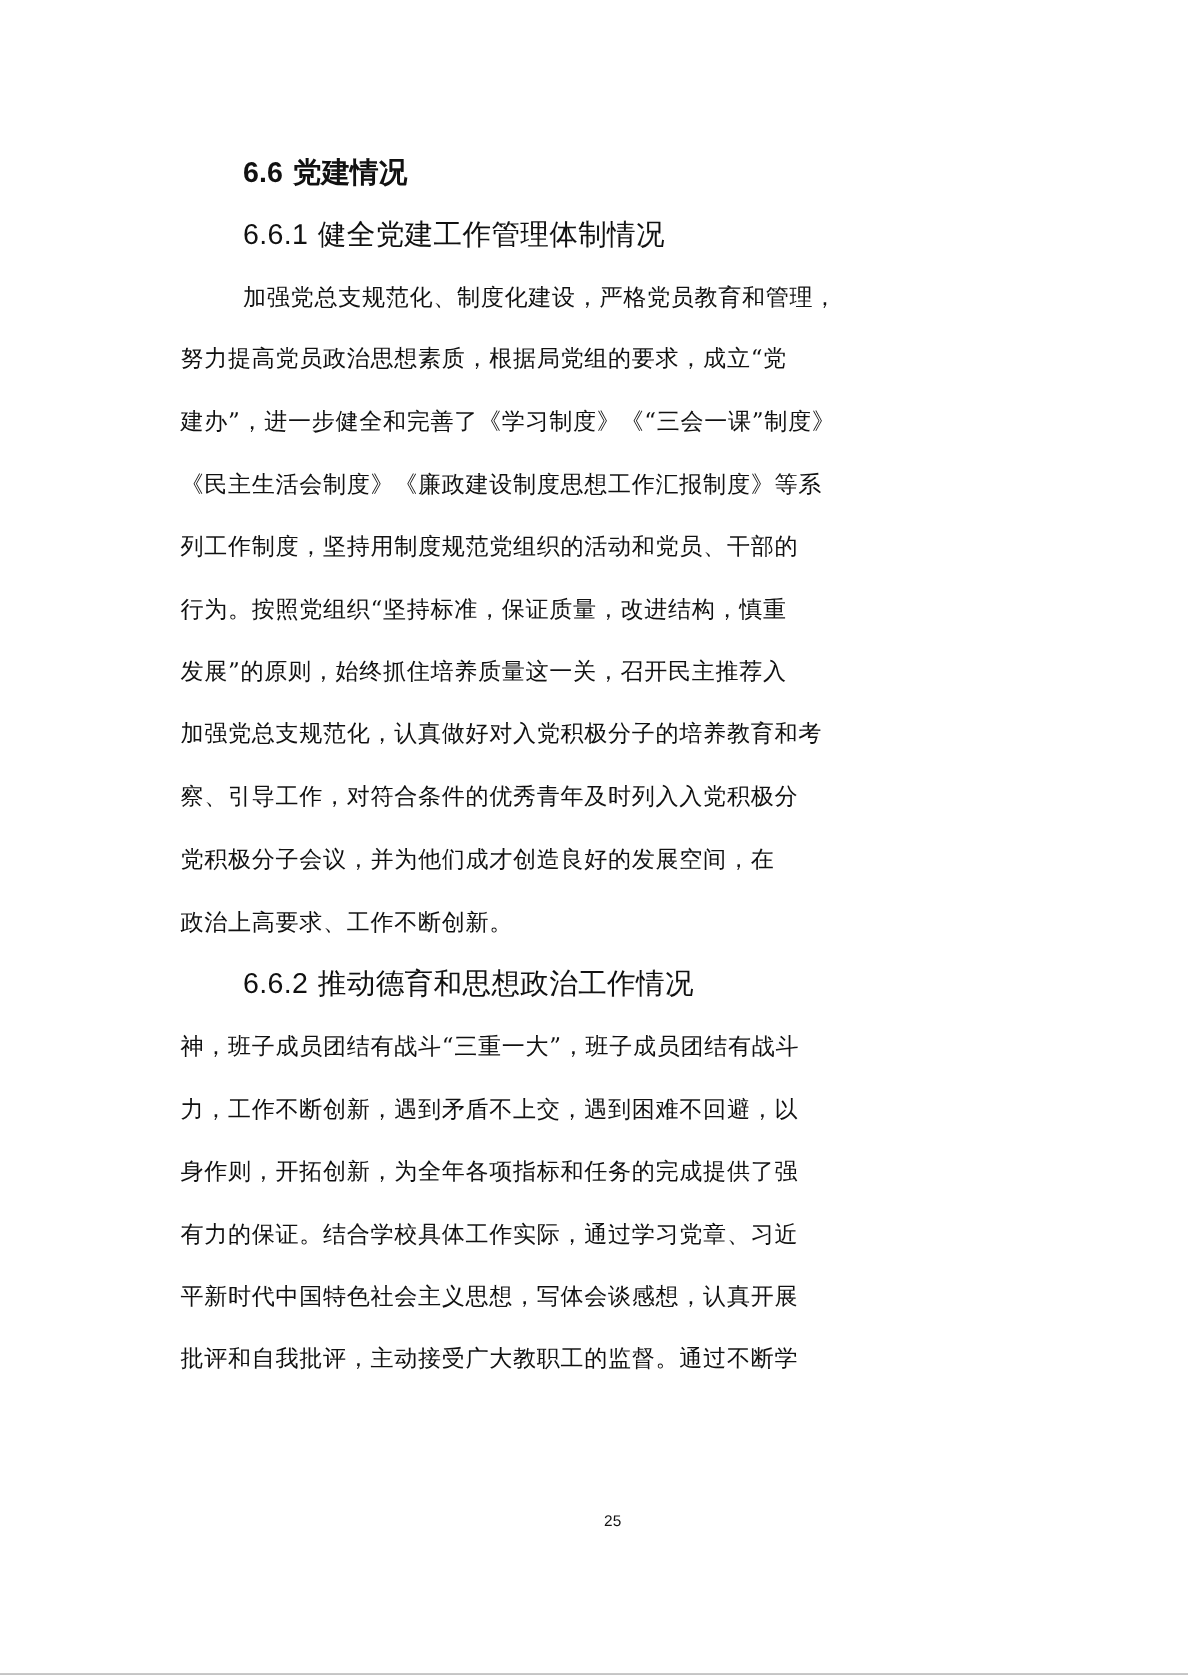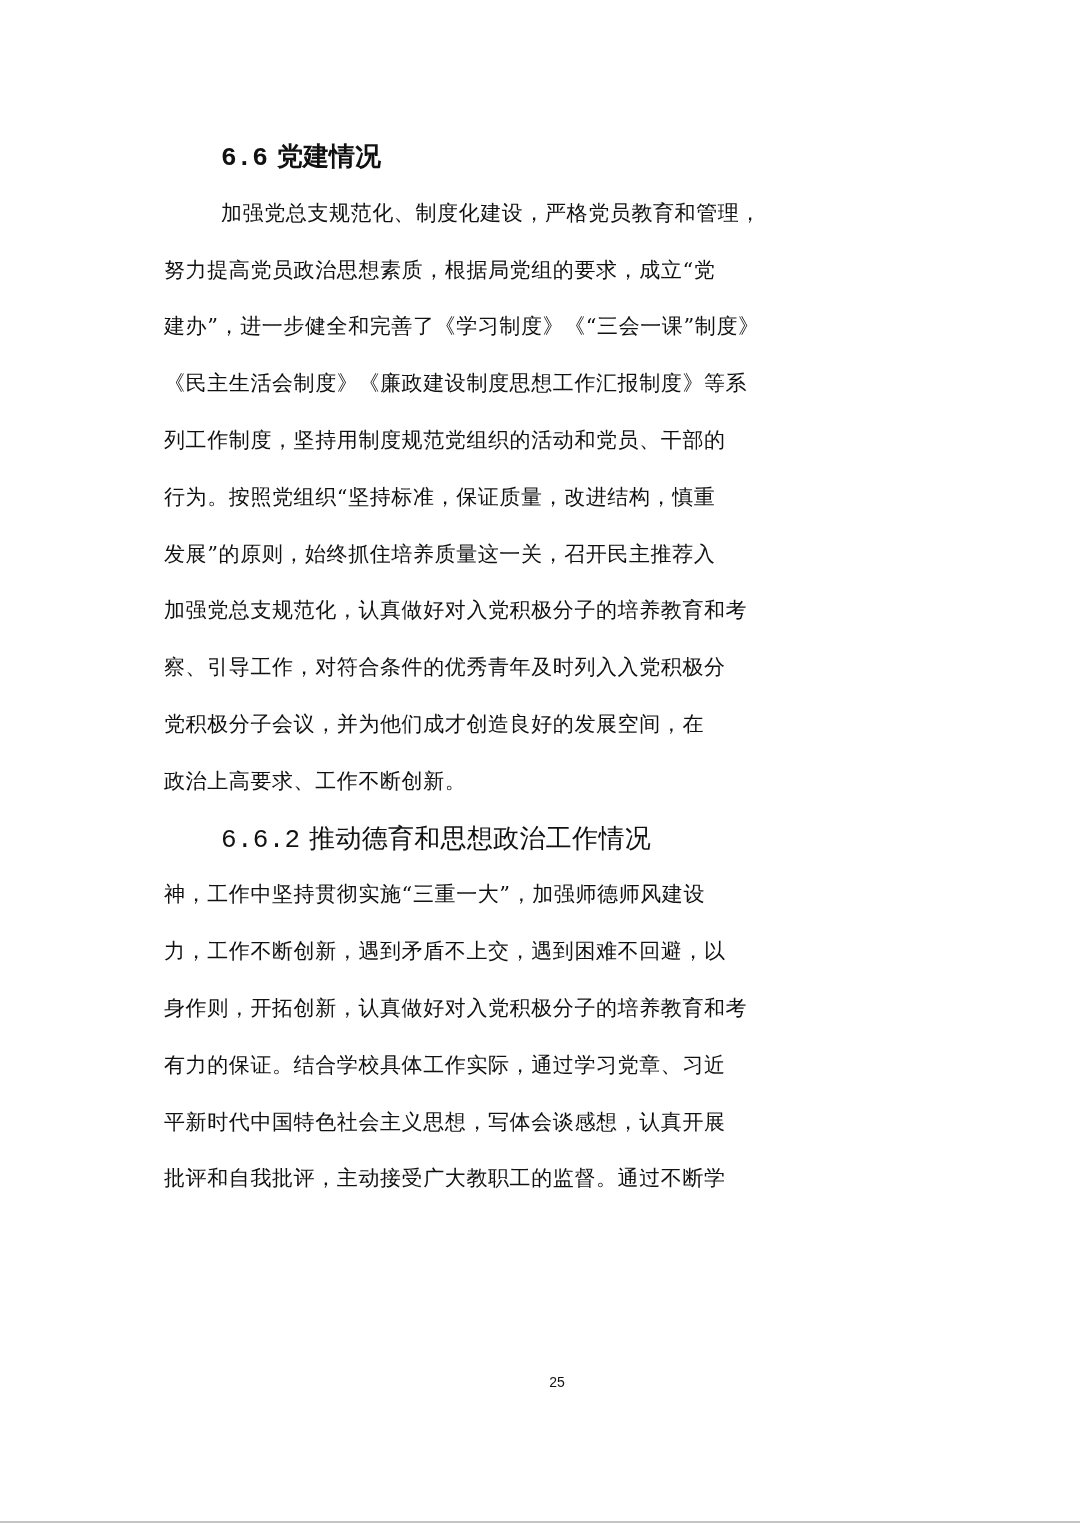--- a/index.html
+++ b/index.html
@@ -47,21 +47,21 @@
     font-family: "DejaVu Sans", "Liberation Sans", sans-serif;
     font-weight: bold;
     font-size: 26px;
     letter-spacing: 0;
   }
   .h2 {
     font-family: "DejaVu Sans", "Liberation Sans", sans-serif;
     font-size: 26px;
     letter-spacing: 0.3px;
   }
-  .num { font-family: Liberation Mono, monospace; }
+  .num { font-family: Liberation Sans, sans-serif; }
   .page-number {
     position: absolute;
     top: 1374px;
     left: 0;
     width: 1114px;
     text-align: center;
     font-family: "Liberation Sans", sans-serif;
     font-size: 14px;
     color: #111111;
   }
@@ -70,20 +70,24 @@
 <body>
 
 <div class="page">
   <div class="content">
 
     <div class="line indent h1">
       <span class="num">6.6</span>
       <span>党建情况</span>
     </div>
 
+    <div class="line indent h2">
+      <span class="num">6.6.1</span>
+      <span>健全党建工作管理体制情况</span>
+    </div>
 
     <div>
       <div class="line indent">加强党总支规范化、制度化建设，严格党员教育和管理，</div>
       <div class="line">努力提高党员政治思想素质，根据局党组的要求，成立“党</div>
       <div class="line">建办”，进一步健全和完善了《学习制度》《“三会一课”制度》</div>
       <div class="line">《民主生活会制度》《廉政建设制度思想工作汇报制度》等系</div>
       <div class="line">列工作制度，坚持用制度规范党组织的活动和党员、干部的</div>
       <div class="line">行为。按照党组织“坚持标准，保证质量，改进结构，慎重</div>
       <div class="line">发展”的原则，始终抓住培养质量这一关，召开民主推荐入</div>
       <div class="line">加强党总支规范化，认真做好对入党积极分子的培养教育和考</div>
@@ -91,23 +95,23 @@
       <div class="line">党积极分子会议，并为他们成才创造良好的发展空间，在</div>
       <div class="line">政治上高要求、工作不断创新。</div>
     </div>
 
     <div class="line indent h2">
       <span class="num">6.6.2</span>
       <span>推动德育和思想政治工作情况</span>
     </div>
 
     <div>
-      <div class="line">神，工作中坚持贯彻实施“三重一大”，加强师德师风建设</div>
+      <div class="line">神，班子成员团结有战斗“三重一大”，班子成员团结有战斗</div>
       <div class="line">力，工作不断创新，遇到矛盾不上交，遇到困难不回避，以</div>
-      <div class="line">身作则，开拓创新，认真做好对入党积极分子的培养教育和考</div>
+      <div class="line">身作则，开拓创新，为全年各项指标和任务的完成提供了强</div>
       <div class="line">有力的保证。结合学校具体工作实际，通过学习党章、习近</div>
       <div class="line">平新时代中国特色社会主义思想，写体会谈感想，认真开展</div>
       <div class="line">批评和自我批评，主动接受广大教职工的监督。通过不断学</div>
     </div>
 
   </div>
 
   <div class="page-number">25</div>
 </div>
 

